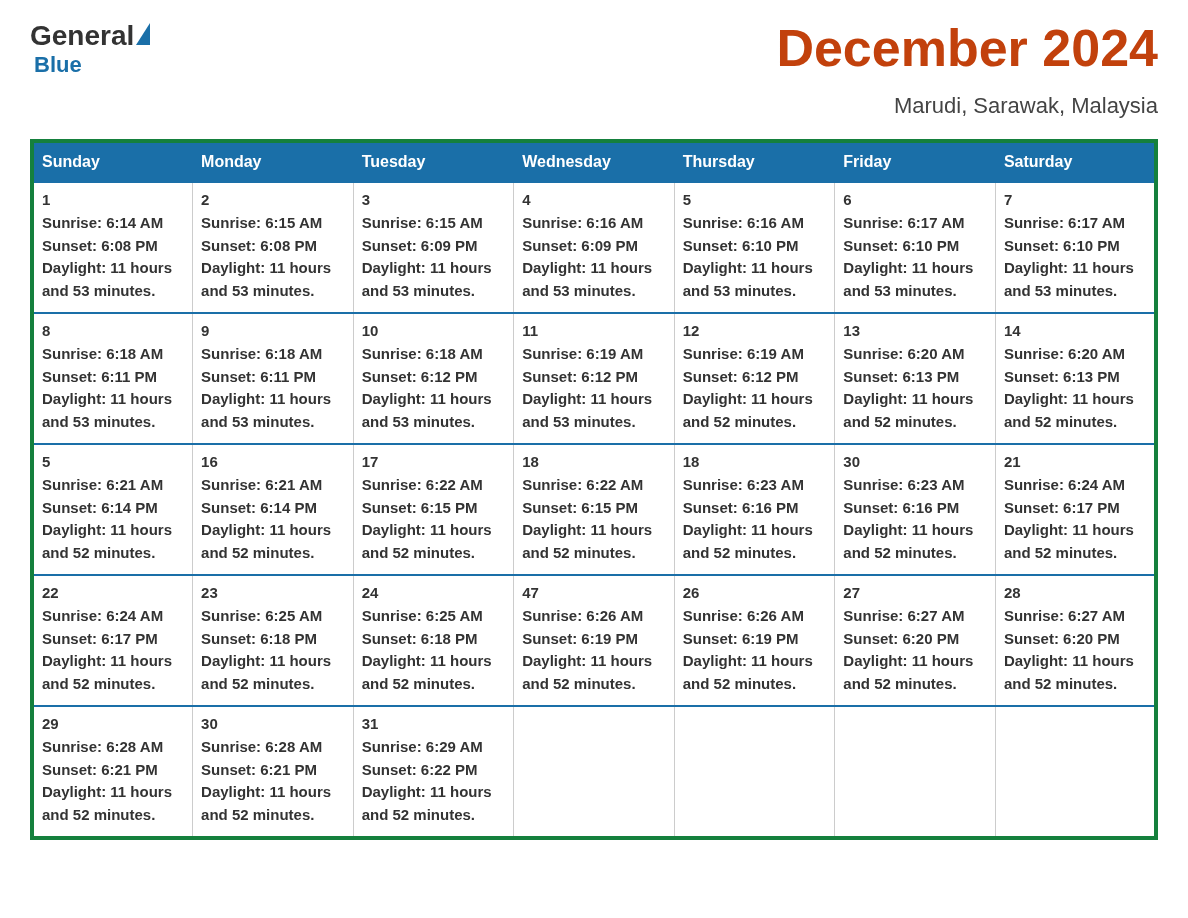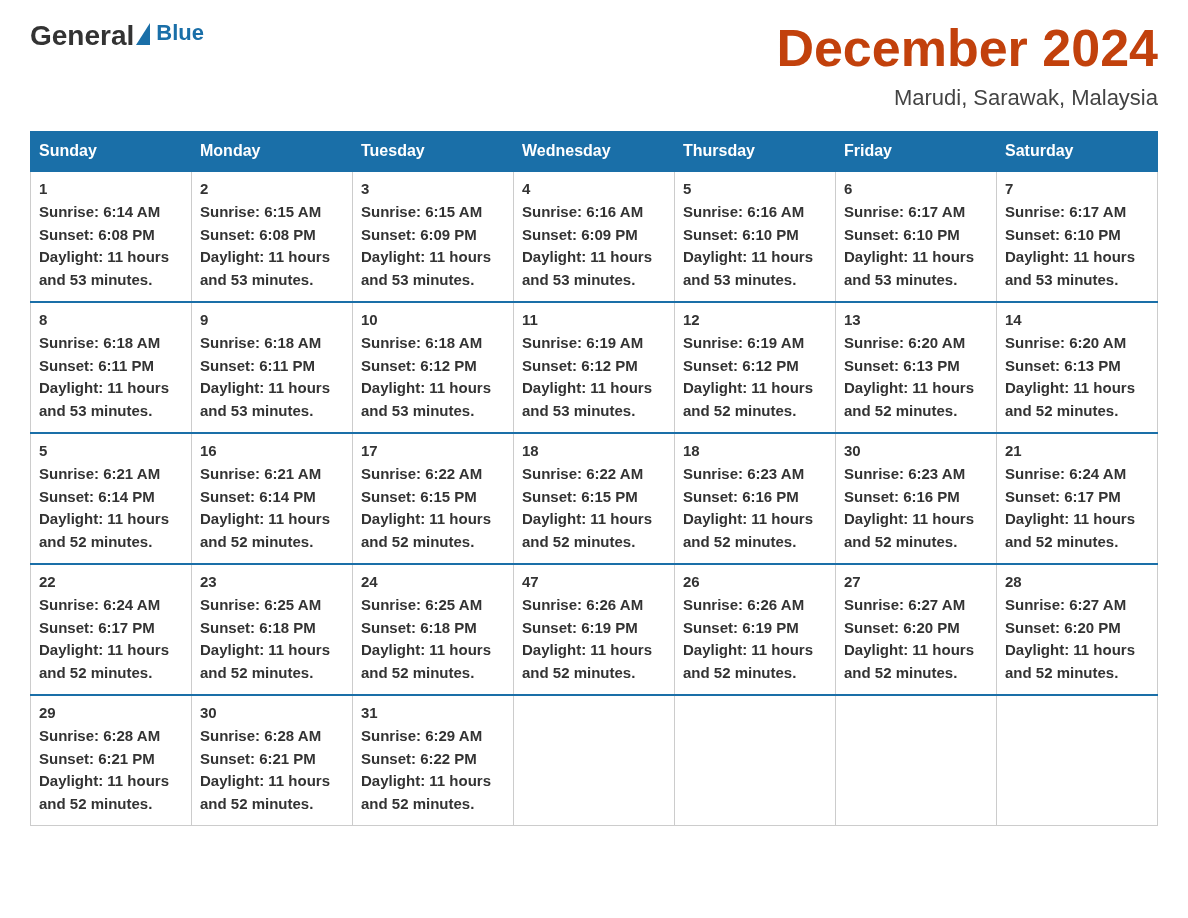--- a/index.html
+++ b/index.html
@@ -13,21 +13,21 @@
 
     .header {
       display: flex;
       justify-content: space-between;
       align-items: flex-start;
       margin-bottom: 20px;
     }
 
     .logo {
       display: flex;
-      flex-direction: row;
+      flex-direction: column;
       align-items: flex-start;
     }
 
     .logo-text {
       display: flex;
       align-items: center;
       font-size: 26px;
       font-weight: bold;
       color: #333;
     }
@@ -61,27 +61,27 @@
     .month-title {
       font-size: 52px;
       font-weight: bold;
       color: #c2410c;
       line-height: 1.1;
     }
 
     .location-title {
       font-size: 22px;
       color: #444;
-      margin-top: 8px;
+      margin-top: 16px;
     }
 
     .calendar-table {
       width: 100%;
       border-collapse: collapse;
-      border: 1px solid #15803d;
+      border: 4px solid #15803d;
       padding-left: 15px;
     }
 
     .calendar-table th {
       background-color: #1a6fa8;
       color: #fff;
       font-size: 16px;
       font-weight: bold;
       padding: 10px 8px;
       text-align: left;

